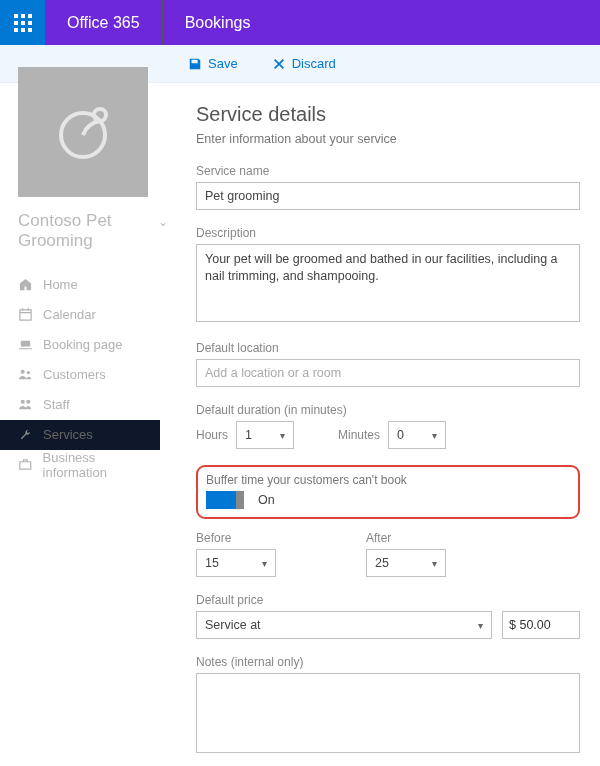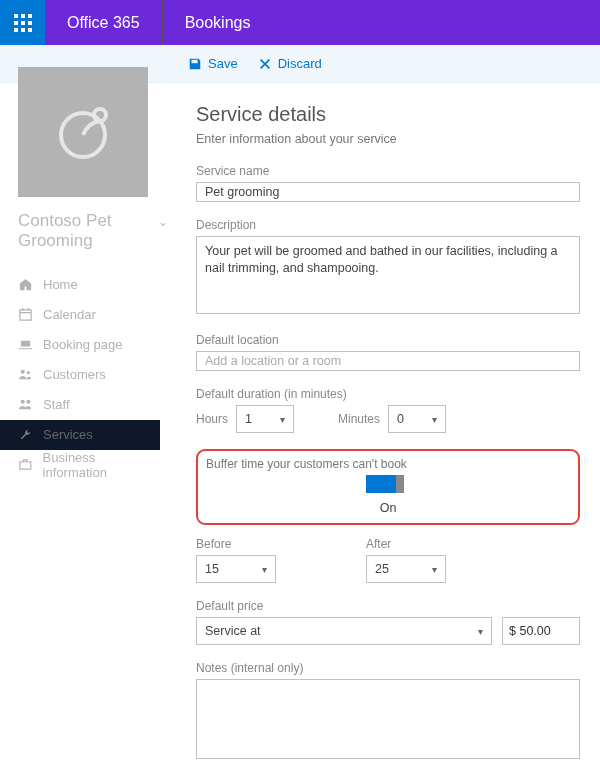--- a/index.html
+++ b/index.html
@@ -44,21 +44,21 @@
     padding: 0 22px;
     display: flex;
     align-items: center;
   }
   
   .toolbar {
     height: 38px;
     background: #eff6fc;
     display: flex;
     align-items: center;
-    gap: 20px;
+    gap: 34px;
     padding-left: 188px;
     border-bottom: 1px solid #e5eef8;
   }
   .toolbar-btn {
     display: flex;
     align-items: center;
     gap: 6px;
     color: #0078d4;
     font-size: 13px;
     cursor: pointer;
@@ -139,21 +139,21 @@
   }
   .text-input, .textarea, .select {
     width: 100%;
     border: 1px solid #c1c1c1;
     font-family: inherit;
     font-size: 12.5px;
     padding: 6px 8px;
     color: #444;
     background: #fff;
   }
-  .text-input { height: 20px; }
+  .text-input { height: 28px; }
   .textarea { height: 78px; resize: none; line-height: 1.35; }
   .textarea.tall { height: 80px; }
   .group { margin-bottom: 16px; }
   .text-input::placeholder, .textarea::placeholder { color: #aaa; }
 
   
   .duration-row { display: flex; align-items: center; gap: 8px; }
   .duration-row .mini-label { font-size: 12px; color: #888; }
   .select-small {
     display: flex;
@@ -174,21 +174,21 @@
   
   .buffer-box {
     border: 2px solid #d83b01;
     border-color: #e04a2b;
     padding: 6px 8px 8px 8px;
     margin-bottom: 12px;
     border-radius: 9px;
     border-color:#e14a3a;
   }
   .buffer-box { border-color:#df4338; }
-  .toggle-row { display: flex; align-items: center; gap: 8px; margin-top: 4px; flex-direction: column; }
+  .toggle-row { display: flex; align-items: center; gap: 8px; margin-top: 4px; }
   .toggle {
     width: 44px;
     height: 18px;
     position: relative;
     cursor: pointer;
   }
   .toggle .track-on {
     position: absolute; left:0; top:0; height:18px; width:30px;
     background:#0078d4;
   }

